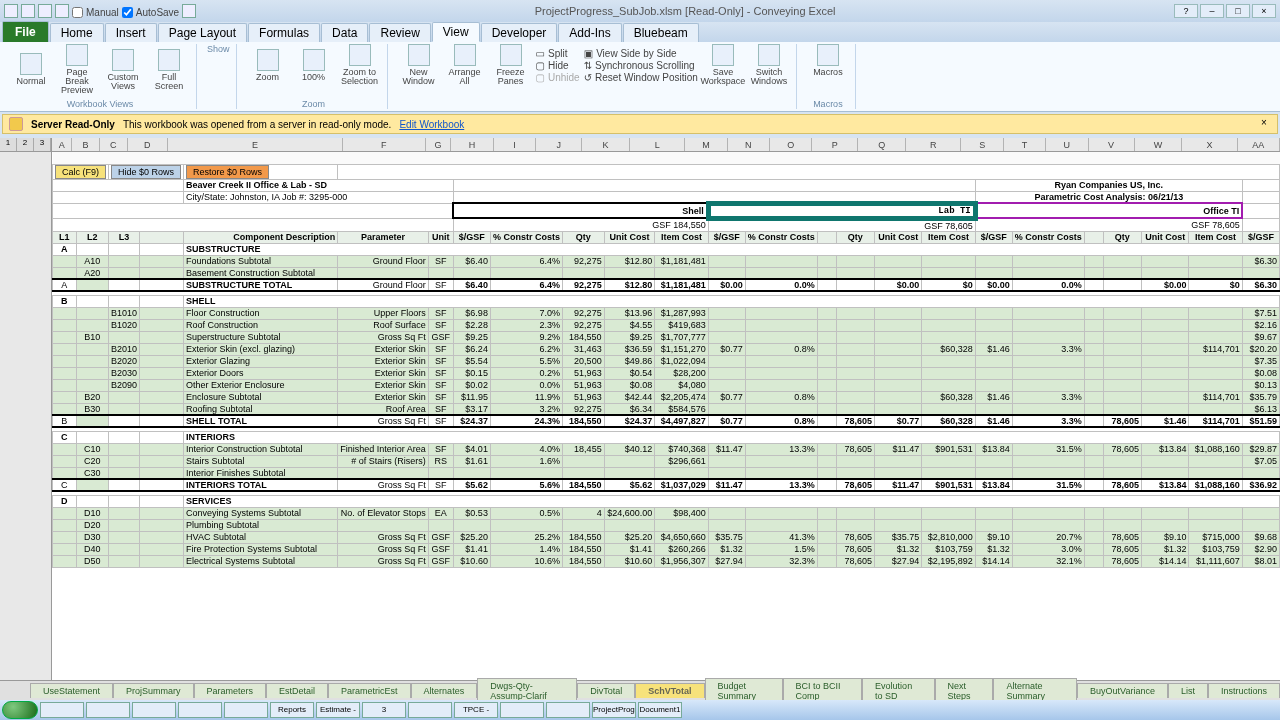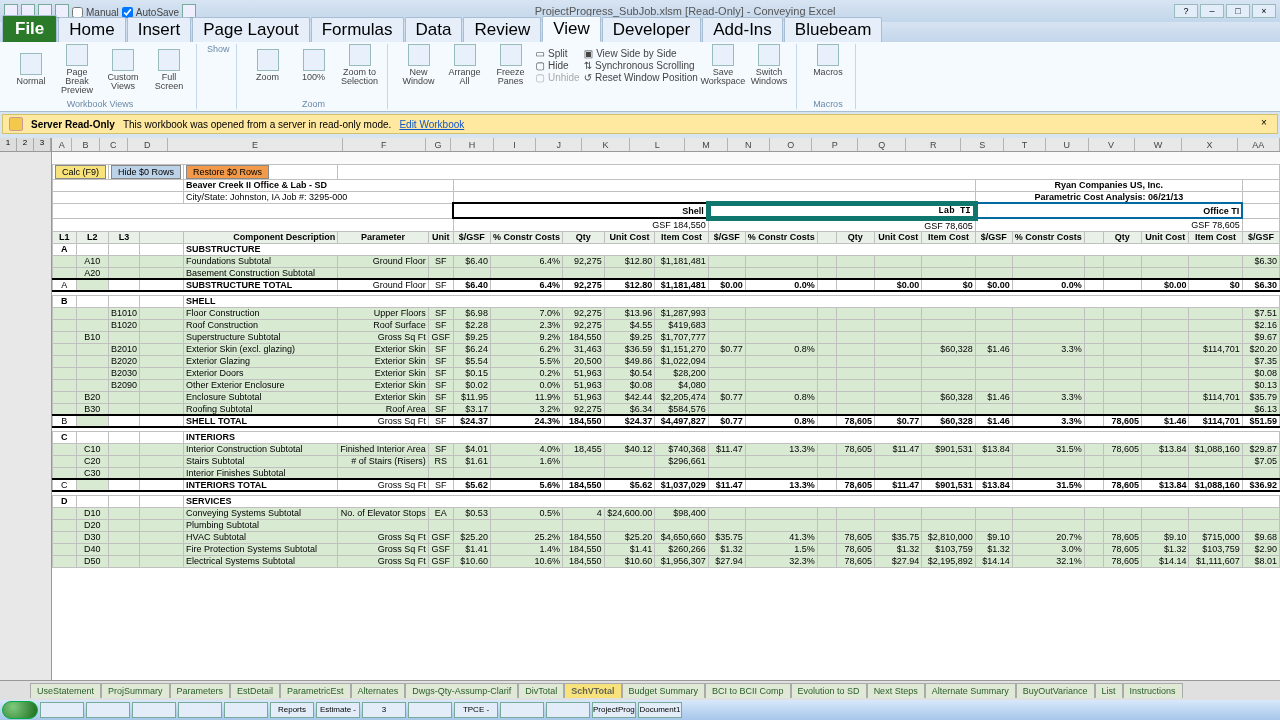--- a/index.html
+++ b/index.html
@@ -16,21 +16,21 @@
 .qat { display:flex; gap:3px; align-items:flex-end; }
 .qat .ico { width:14px;height:14px;border:1px solid #7a9; background:#eef; }
 .titlebar .title { flex:1; text-align:center; color:#555; font-size:11px; }
 .win-ctl { display:flex; gap:2px; }
 .win-ctl span { width:24px;height:14px;background:#e3edf9;border:1px solid #9bb; text-align:center;font-size:9px;line-height:12px;}
 .tabs {
   height:20px; display:flex; align-items:flex-end; padding-left:2px; gap:1px;
   background:linear-gradient(#d7e4f2,#c3d6eb);
 }
 .tab {
-  padding:2px 10px; font-size:17px; background:#e6eff9; border:1px solid #a7bed4; border-bottom:none;
+  padding:2px 10px; font-size:12px; background:#e6eff9; border:1px solid #a7bed4; border-bottom:none;
   border-radius:2px 2px 0 0;
 }
 .tab.file { background:#2a7a2a; color:#fff; font-weight:bold; padding:3px 12px; }
 .tab.active { background:#f5faff; border-bottom:1px solid #f5faff; }
 .ribbon {
   height:70px; background:#f5faff; border-bottom:1px solid #a7bed4;
   display:flex; padding:2px 4px; gap:4px; font-size:10px;
 }
 .grp { border-right:1px solid #c3d6eb; padding:0 6px; display:flex; flex-direction:column; justify-content:space-between; }
 .grp-row { display:flex; gap:4px; align-items:center; }
@@ -69,21 +69,21 @@
 td.b { font-weight:bold; }
 td.g { background:#d9ead3; }
 td.h { background:#fff; }
 .btn-cell { display:inline-block;padding:1px 6px;border:1px solid #888;font-size:9px;}
 .btn-orange{background:#f2994a;} .btn-pink{background:#f8c0c0;} .btn-blue{background:#bcd2e8;} .btn-yel{background:#f7e27b;}
 .bottom-tabs {
   position:absolute; left:0; right:0; bottom:20px; height:20px;
   background:#e0e0e0; display:flex; align-items:center; font-size:9px; padding-left:30px; gap:0;
   border-top:1px solid #999;
 }
-.btab { padding:2px 6px; border:1px solid #aaa;border-bottom:none; background:#dfe9d5; color:#2a5d2a; }
+.btab { padding:2px 12px; border:1px solid #aaa;border-bottom:none; background:#dfe9d5; color:#2a5d2a; }
 .btab.act { background:#fff;font-weight:bold; }
 .btab.y { background:#f7e27b; color:#665; }
 .taskbar { position:absolute; left:0;right:0;bottom:0;height:20px; background:linear-gradient(#d8e8fa,#a6c6ea);
   display:flex;align-items:center; padding:0 2px; gap:2px; } 
 .task-btn{width:44px;height:16px;border:1px solid #7a9;background:#e3edf9;font-size:8px;text-align:center;line-height:14px;overflow:hidden;}
 .start{width:36px;height:18px;border-radius:9px;background:radial-gradient(circle at 30% 30%,#7ec97e,#1a6b1a);border:1px solid #0a4;}
 </style>
 </head>
 <body>
 
@@ -311,21 +311,21 @@
           <td colspan="3">City/State:  Johnston, IA  Job #:   3295-000</td>
           <td colspan="11"></td>
           <td colspan="6" class="b c">Parametric Cost Analysis:  06/21/13</td>
           <td></td>
         </tr>
 
         <tr>
           <td colspan="7"></td>
           <td colspan="5" class="r b" style="border:2px solid #000;">Shell</td>
           <td colspan="6" class="r b" style="border:5px solid #0f766e;font-family:Liberation Mono, monospace;">Lab TI</td>
-          <td colspan="6" class="r b" style="border:2px solid #0369a1;">Office TI</td>
+          <td colspan="6" class="r b" style="border:2px solid #a21caf;">Office TI</td>
           <td></td>
         </tr>
         <tr>
           <td colspan="7"></td>
           <td colspan="5" class="r">GSF   184,550</td>
           <td colspan="6" class="r">GSF   78,605</td>
           <td colspan="6" class="r">GSF   78,605</td>
           <td></td>
         </tr>
 

